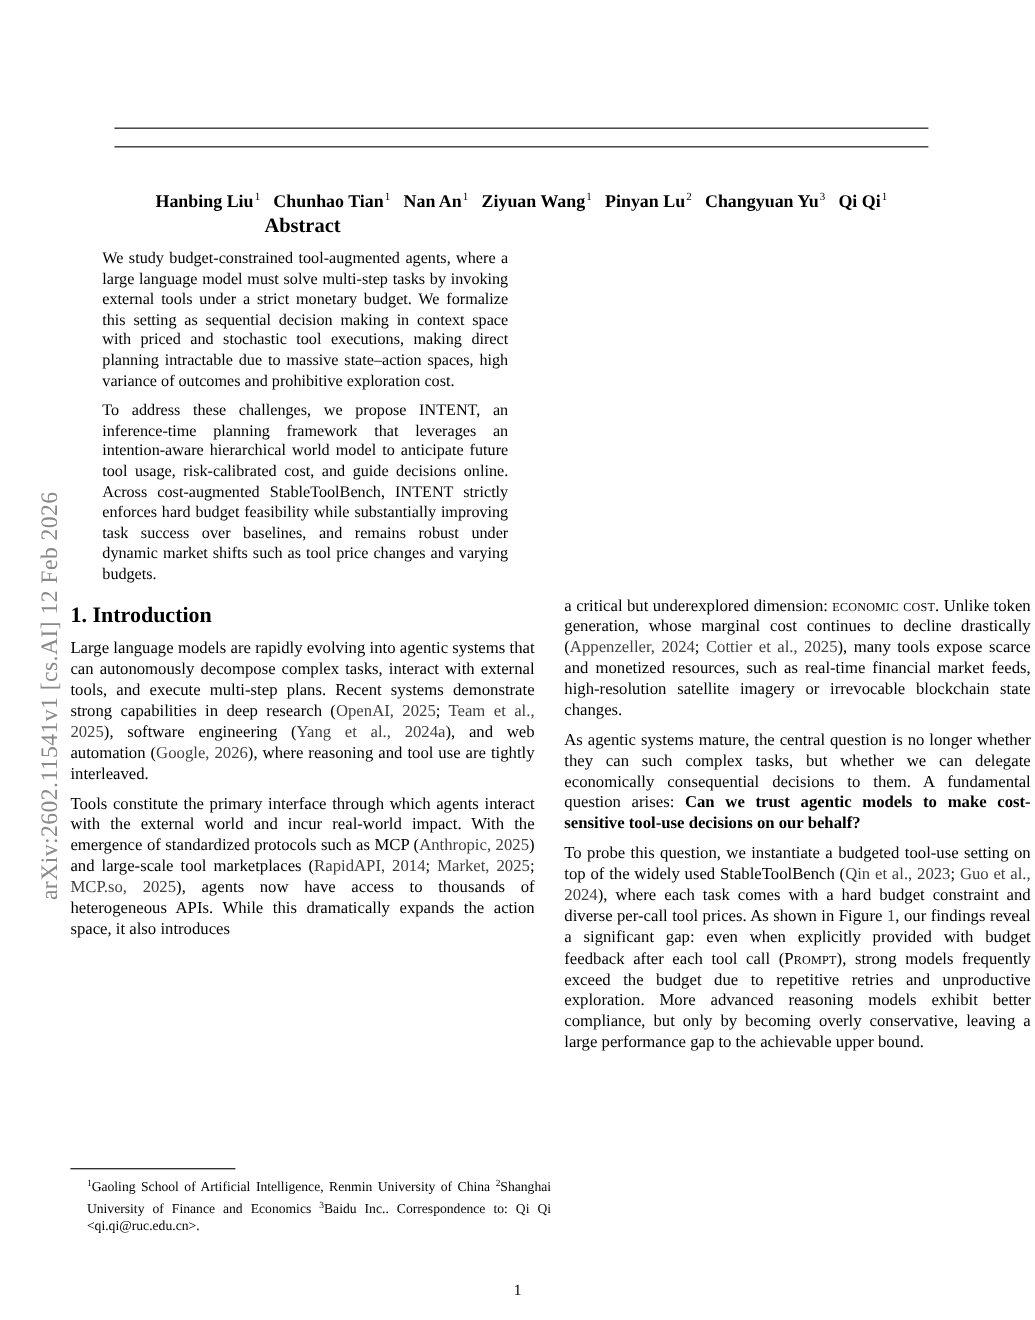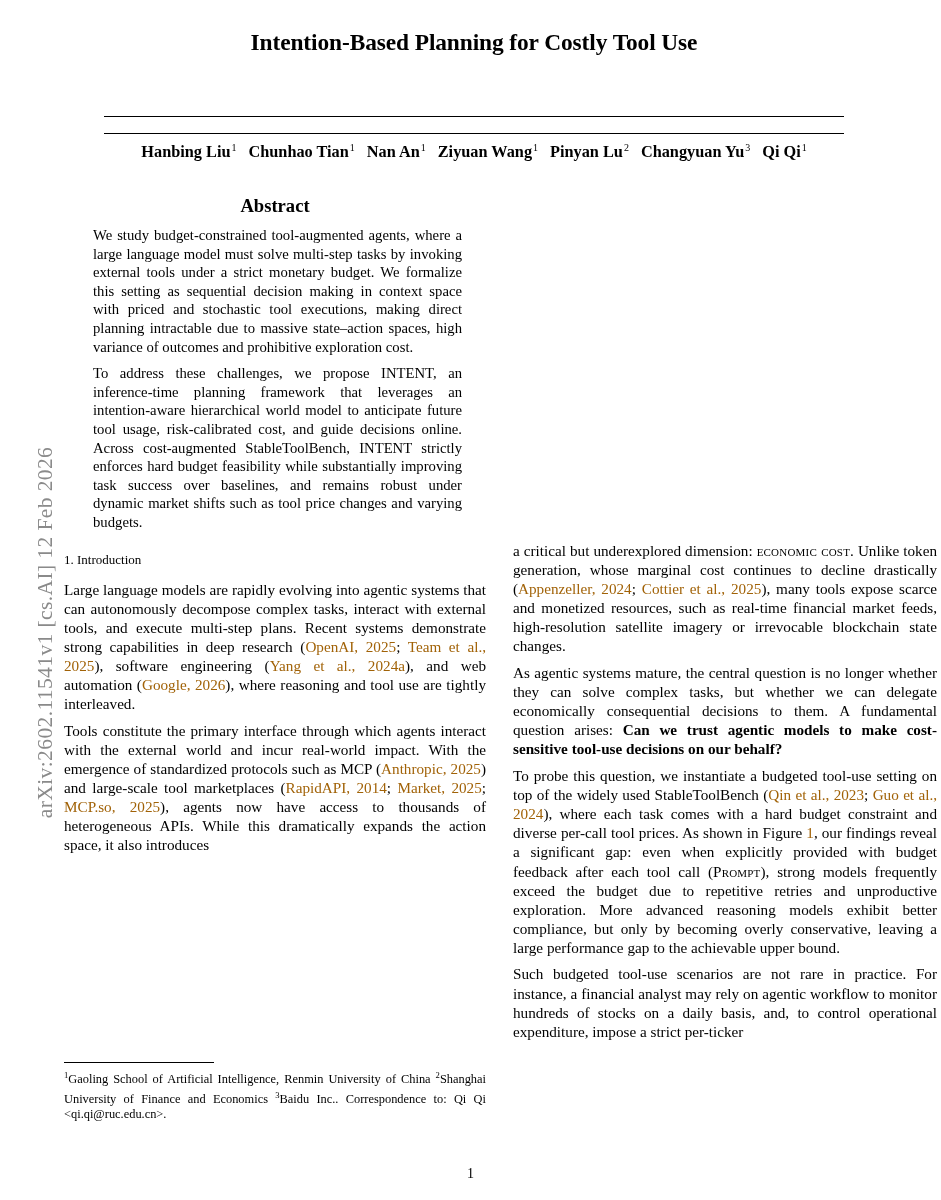--- a/index.html
+++ b/index.html
@@ -40,21 +40,21 @@
   }
   .rule{
     position:absolute; left:104px; width:740px;
     border-top:1.3px solid #000;
   }
   .rule.r1{ top:116px; }
   .rule.r2{ top:133px; }
 
   
   .authors{
-    position:absolute; left:104px; top:137px; width:740px;
+    position:absolute; left:104px; top:169px; width:740px;
     text-align:center;
     font-weight:bold;
     font-size:16.3px;
     line-height:22px;
   }
   .authors sup{ font-size:10px; font-weight:normal; vertical-align:super; padding-left:1px;}
   .au{ white-space:nowrap; }
   .au + .au{ margin-left:12px; }
 
   
@@ -78,36 +78,36 @@
   }
   .abstract{
     margin-left:29px; margin-right:24px;
     font-size:14.7px;
     line-height:18.6px;
     text-align:justify;
   }
   .abstract p{ margin:0 0 8px 0; }
 
   h2.sec{
-    font-weight:normal;
-    font-size:13px;
+    font-weight:bold;
+    font-size:20px;
     margin:18px 0 11px 0;
     text-align:left;
   }
-  .cite{ color:#a16207; }
+  .cite{ color:#404040; }
   .sc{ font-variant:small-caps; letter-spacing:.2px; }
   .bq{ font-weight:bold; }
 
   
   .fn-rule{
     position:absolute; left:64px; top:1062px; width:150px;
     border-top:.9px solid #000;
   }
   .footnote{
-    position:absolute; left:64px; top:1068px; width:422px;
+    position:absolute; left:79px; top:1068px; width:422px;
     font-size:12.4px; line-height:15.4px; text-align:justify;
   }
   .footnote sup{ font-size:8.6px; vertical-align:super;}
   .preprint{
     position:absolute; left:64px; top:1130px; width:422px;
     font-style:italic; font-size:13.6px;
   }
   .pageno{
     position:absolute; left:0; top:1166px; width:941px;
     text-align:center; font-size:14px;
@@ -120,21 +120,20 @@
   }
 </style>
 </head>
 <body>
 
 <div class="page">
 
   <div class="arxiv-stamp">arXiv:2602.11541v1  [cs.AI]  12 Feb 2026</div>
 
   <div class="title">
-    <div>Intention-Based Planning for Costly Tool Use</div>
   </div>
 
   <div class="rule r1"></div>
   <div class="rule r2"></div>
 
   <div class="authors">
     <span class="au"><span>Hanbing Liu</span><sup>1</sup></span><span class="au"><span>Chunhao Tian</span><sup>1</sup></span><span class="au"><span>Nan An</span><sup>1</sup></span><span class="au"><span>Ziyuan Wang</span><sup>1</sup></span><span class="au"><span>Pinyan Lu</span><sup>2</sup></span><span class="au"><span>Changyuan Yu</span><sup>3</sup></span><span class="au"><span>Qi Qi</span><sup>1</sup></span>
   </div>
 
   <div class="col col-left">
@@ -150,25 +149,24 @@
     <p><span>Large language models are rapidly evolving into agentic systems that can autonomously decompose complex tasks, interact with external tools, and execute multi-step plans. Recent systems demonstrate strong capabilities in deep research (</span><span class="cite">OpenAI, 2025</span><span>; </span><span class="cite">Team et al., 2025</span><span>), software engineering (</span><span class="cite">Yang et al., 2024a</span><span>), and web automation (</span><span class="cite">Google, 2026</span><span>), where reasoning and tool use are tightly interleaved.</span></p>
 
     <p><span>Tools constitute the primary interface through which agents interact with the external world and incur real-world impact. With the emergence of standardized protocols such as MCP (</span><span class="cite">Anthropic, 2025</span><span>) and large-scale tool marketplaces (</span><span class="cite">RapidAPI, 2014</span><span>; </span><span class="cite">Market, 2025</span><span>; </span><span class="cite">MCP.so, 2025</span><span>), agents now have access to thousands of heterogeneous APIs. While this dramatically expands the action space, it also introduces</span></p>
   </div>
 
   <div class="col col-right">
 
     <div class="body-after-fig">
       <p><span>a critical but underexplored dimension: </span><span class="sc">economic cost</span><span>. Unlike token generation, whose marginal cost continues to decline drastically (</span><span class="cite">Appenzeller, 2024</span><span>; </span><span class="cite">Cottier et al., 2025</span><span>), many tools expose scarce and monetized resources, such as real-time financial market feeds, high-resolution satellite imagery or irrevocable blockchain state changes.</span></p>
 
-      <p><span>As agentic systems mature, the central question is no longer whether they can solve complex tasks, but whether we can delegate economically consequential decisions to them. A fundamental question arises: </span><span class="bq">Can we trust agentic models to make cost-sensitive tool-use decisions on our behalf?</span></p>
+      <p><span>As agentic systems mature, the central question is no longer whether they can such complex tasks, but whether we can delegate economically consequential decisions to them. A fundamental question arises: </span><span class="bq">Can we trust agentic models to make cost-sensitive tool-use decisions on our behalf?</span></p>
 
       <p><span>To probe this question, we instantiate a budgeted tool-use setting on top of the widely used StableToolBench (</span><span class="cite">Qin et al., 2023</span><span>; </span><span class="cite">Guo et al., 2024</span><span>), where each task comes with a hard budget constraint and diverse per-call tool prices. As shown in Figure </span><span class="cite">1</span><span>, our findings reveal a significant gap: even when explicitly provided with budget feedback after each tool call (</span><span class="sc">Prompt</span><span>), strong models frequently exceed the budget due to repetitive retries and unproductive exploration. More advanced reasoning models exhibit better compliance, but only by becoming overly conservative, leaving a large performance gap to the achievable upper bound.</span></p>
 
-      <p>Such budgeted tool-use scenarios are not rare in practice. For instance, a financial analyst may rely on agentic workflow to monitor hundreds of stocks on a daily basis, and, to control operational expenditure, impose a strict per-ticker</p>
     </div>
   </div>
 
   <div class="fn-rule"></div>
   <div class="footnote"><sup>1</sup><span>Gaoling School of Artificial Intelligence, Renmin University of China </span><sup>2</sup><span>Shanghai University of Finance and Economics </span><sup>3</sup><span>Baidu Inc.. Correspondence to: Qi Qi &lt;qi.qi@ruc.edu.cn&gt;.</span></div>
 
   <div class="pageno">1</div>
 
 </div>
 

